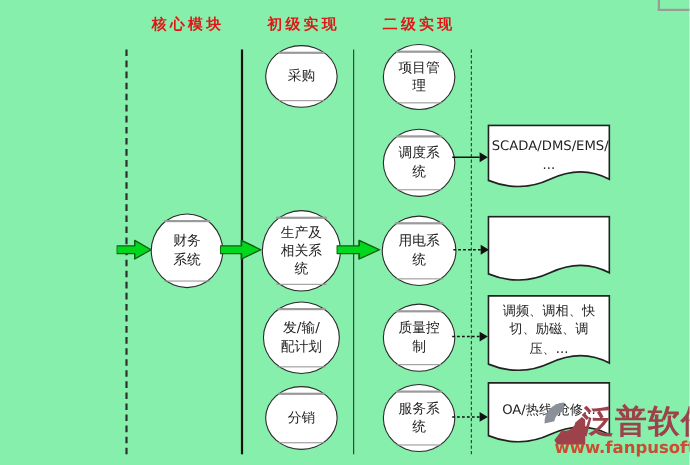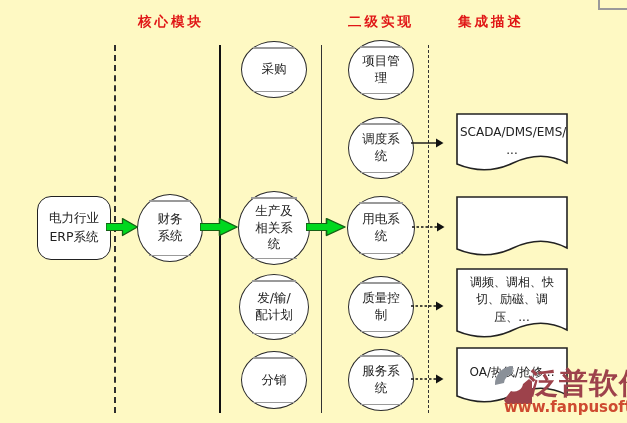--- a/index.html
+++ b/index.html
@@ -1,17 +1,17 @@
 <!DOCTYPE html>
 <html><head>
 <meta charset="utf-8">
 <style>
   html,body{margin:0;padding:0;background:#fff;}
   #canvas{
-    position:relative;width:627px;height:423px;background:#fef9c3;
+    position:relative;width:627px;height:423px;background:#86efac;
     font-family:"DejaVu Sans",sans-serif;color:#222;overflow:hidden;
   }
   
   .col-header{
     position:absolute;top:13px;width:120px;text-align:center;
     color:#e01616;font-weight:bold;font-size:13.5px;letter-spacing:3px;
   }
   
   .vline{position:absolute;top:45px;height:368px;width:0;}
   .vl1{left:114px;border-left:2px dashed #2f2f2f;}
@@ -31,21 +31,21 @@
     display:flex;align-items:center;justify-content:center;text-align:center;
     font-size:12.5px;line-height:1.35;color:#222;
   }
   .cnode::before,.cnode::after{
     content:"";position:absolute;left:17%;right:17%;height:1.5px;background:#9a9a9a;
   }
   .cnode::before{top:5px;}
   .cnode::after{bottom:5px;}
   .pre{white-space:pre-line;}
   
-  .doc{position:absolute;left:443px;width:112px;margin-left:13px;}
+  .doc{position:absolute;left:443px;width:112px;}
   .doc svg{position:absolute;left:0;top:0;}
   .doc-text{
     position:absolute;left:4px;right:4px;text-align:center;
     font-size:12px;line-height:1.5;color:#222;white-space:pre-line;
   }
   
   .garrow{position:absolute;height:20px;}
   .carrow{position:absolute;height:14px;}
   
   .frame-corner{
@@ -62,32 +62,30 @@
     position:absolute;left:504px;top:398px;width:123px;text-align:center;
     font-size:15px;font-weight:bold;color:#ce4a30;white-space:nowrap;
   }
 </style>
 </head>
 <body>
 
 <div id="canvas">
 
   <div class="col-header" style="left:111px">核心模块</div>
+  <div class="col-header" style="left:216px">初级实现</div>
   <div class="col-header" style="left:321px">二级实现</div>
-  <div class="col-header" style="left:431px">集成描述</div>
 
   <div class="vline vl1"></div>
   <div class="vline vl2"></div>
   <div class="vline vl3"></div>
   <div class="vline vl4"></div>
 
   <div class="frame-corner"></div>
 
-  <div class="rbox pre">电力行业
-ERP系统</div>
 
   <div class="cnode pre" style="left:241px;top:41px;width:64px;height:55px">采购</div>
 
   <div class="cnode pre" style="left:137px;top:194px;width:64px;height:66px">财务
 系统</div>
   <div class="cnode pre" style="left:238px;top:191px;width:70px;height:72px">生产及
 相关系
 统</div>
   <div class="cnode pre" style="left:241px;top:351px;width:64px;height:56px">分销</div>
   <div class="cnode pre" style="left:239px;top:274px;width:68px;height:64px">发/输/

